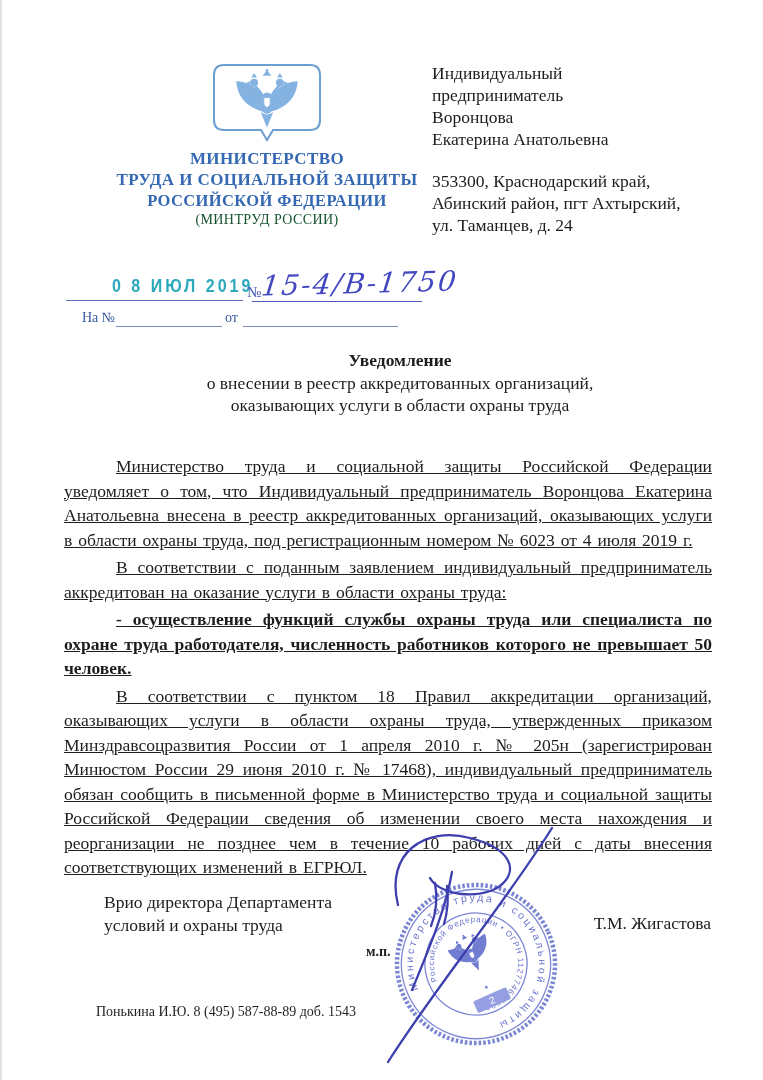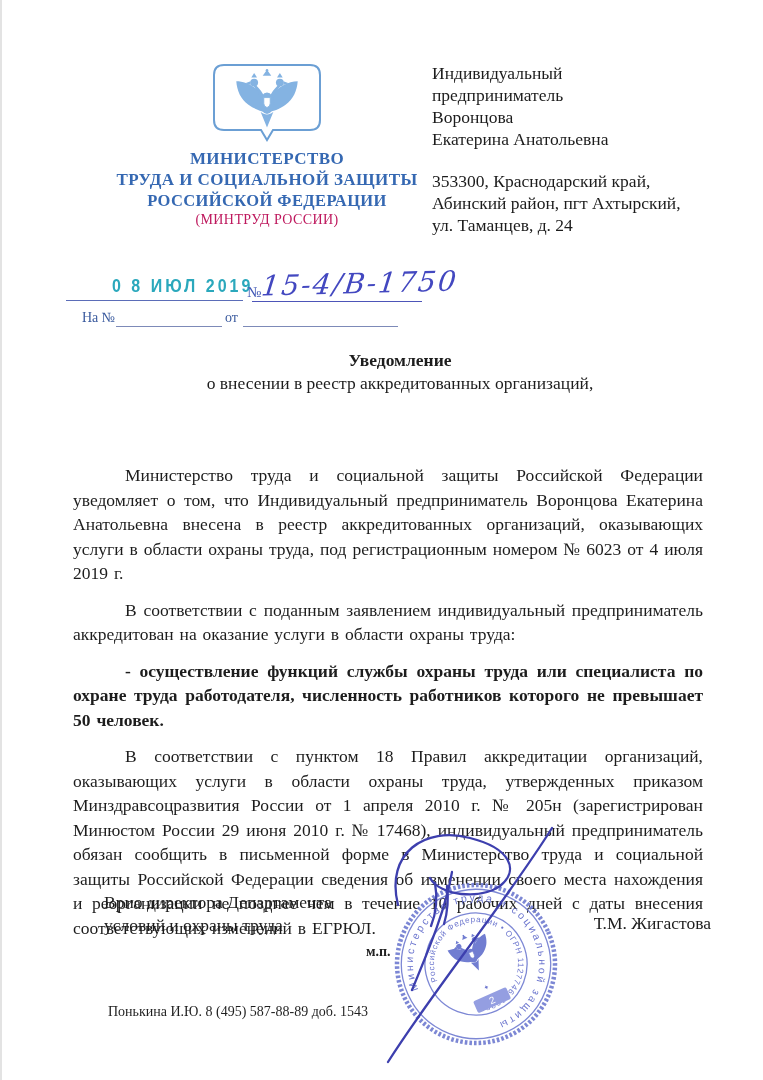--- a/index.html
+++ b/index.html
@@ -8,21 +8,21 @@
     margin:0 auto;overflow:hidden;
     font-family:"Liberation Serif", serif;color:#1d1d1d;
   }
   .scan-edge{position:absolute;left:0;top:0;width:2px;height:1080px;background:#e3e3e3;}
 
   
   .letterhead{position:absolute;left:90px;top:64px;width:354px;text-align:center;}
   .emblem{display:block;margin:0 auto;}
   .ministry{color:#3568b2;font-weight:bold;font-size:17px;line-height:21px;letter-spacing:.4px;margin-top:4px;}
   .ministry .l3{font-size:16.5px;}
-  .ministry-short{color:#be185d;font-size:14px;font-weight:normal;line-height:18px;}
+  .ministry-short{color:#14532d;font-size:14px;font-weight:normal;line-height:18px;}
   .lh-address{color:#3d6fb5;font-size:11.5px;line-height:15px;margin-top:13px;}
 
   
   .date-stamp{
     position:absolute;left:112px;top:276px;
     font-family:"Liberation Sans", sans-serif;font-weight:bold;
     font-size:16px;letter-spacing:3px;color:#2ba8bc;
     transform:scaleY(1.15);transform-origin:left top;white-space:nowrap;
   }
   .u{position:absolute;border-bottom:1.5px solid #5b6db8;height:0;}
@@ -45,32 +45,32 @@
   .recipient{position:absolute;left:432px;top:62px;font-size:17.5px;line-height:22px;color:#1c1c1c;}
   .recipient .gap{height:20px;}
 
   
   .doc-title{position:absolute;left:70px;top:349px;width:660px;text-align:center;font-size:17.5px;line-height:22.5px;}
   .doc-title .h{font-weight:bold;}
 
   
   .body-text{position:absolute;left:61px;top:451px;width:654px;
     font-size:17.5px;line-height:24.5px;text-align:justify;word-spacing:1.5px;}
-  .body-text p{margin:12px;text-indent:52px;}
+  .body-text p{margin:3px;text-indent:52px;text-decoration:underline;}
   .body-text p.bold{font-weight:bold;}
 
   
   .sig-position{position:absolute;left:104px;top:891px;font-size:17.5px;line-height:23px;}
   .sig-name{position:absolute;right:52px;top:913px;font-size:17.5px;}
   .seal-mark{position:absolute;left:366px;top:944px;font-size:14px;font-weight:bold;color:#222;z-index:1;}
   .stamp{position:absolute;left:392px;top:880px;z-index:2;}
   .autograph{position:absolute;left:355px;top:808px;z-index:3;}
 
   
-  .footer-contact{position:absolute;left:108px;top:1004px;font-size:14px;color:#1f1f1f;}
+  .footer-contact{position:absolute;left:96px;top:1004px;font-size:14px;color:#1f1f1f;}
 </style>
 </head>
 <body>
 
 <svg width="0" height="0" style="position:absolute" aria-hidden="true">
   <symbol id="eagle" viewBox="0 0 100 84">
     <g fill="currentColor">
       <path d="M48 40 C34 24 20 17 7 17 C8 30 13 42 24 50 C32 56 41 59 47 60 Z"></path>
       <path d="M52 40 C66 24 80 17 93 17 C92 30 87 42 76 50 C68 56 59 59 53 60 Z"></path>
       <path d="M35 23 C40 28 44 33 47 40 L42 43 C39 35 36 28 31 24 Z"></path>
@@ -124,20 +124,21 @@
     <div>Екатерина Анатольевна</div>
     <div class="gap"></div>
     <div>353300, Краснодарский край,</div>
     <div>Абинский район, пгт Ахтырский,</div>
     <div>ул. Таманцев, д. 24</div>
   </div>
 
   <div class="doc-title">
     <div class="h">Уведомление</div>
     <div>о внесении в реестр аккредитованных организаций,</div>
+    <div>оказывающих услуги в области охраны труда</div>
   </div>
 
   <div class="body-text">
     <p>Министерство труда и социальной защиты Российской Федерации уведомляет о том, что Индивидуальный предприниматель Воронцова Екатерина Анатольевна внесена в реестр аккредитованных организаций, оказывающих услуги в области охраны труда, под регистрационным номером № 6023 от 4 июля 2019 г.</p>
     <p>В соответствии с поданным заявлением индивидуальный предприниматель аккредитован на оказание услуги в области охраны труда:</p>
     <p class="bold">- осуществление функций службы охраны труда или специалиста по охране труда работодателя, численность работников которого не превышает 50 человек.</p>
     <p>В соответствии с пунктом 18 Правил аккредитации организаций, оказывающих услуги в области охраны труда, утвержденных приказом Минздравсоцразвития России от 1 апреля 2010 г. № 205н (зарегистрирован Минюстом России 29 июня 2010 г. № 17468), индивидуальный предприниматель обязан сообщить в письменной форме в Министерство труда и социальной защиты Российской Федерации сведения об изменении своего места нахождения и реорганизации не позднее чем в течение 10 рабочих дней с даты внесения соответствующих изменений в ЕГРЮЛ.</p>
   </div>
 
   <div class="sig-position">

